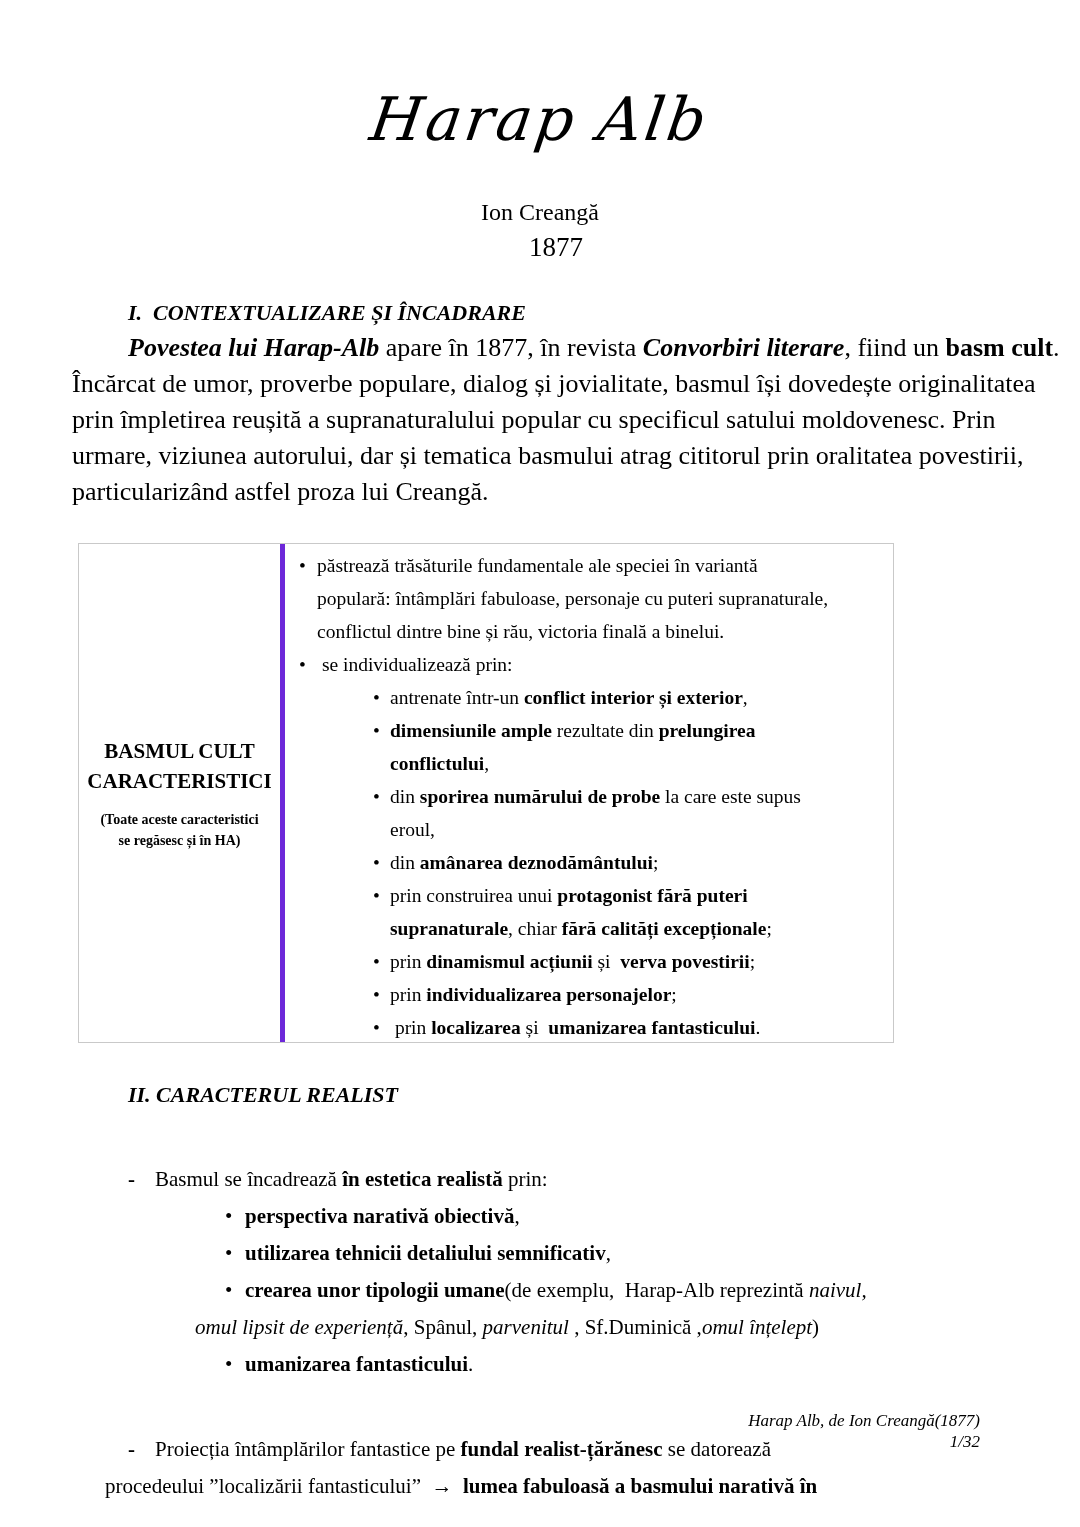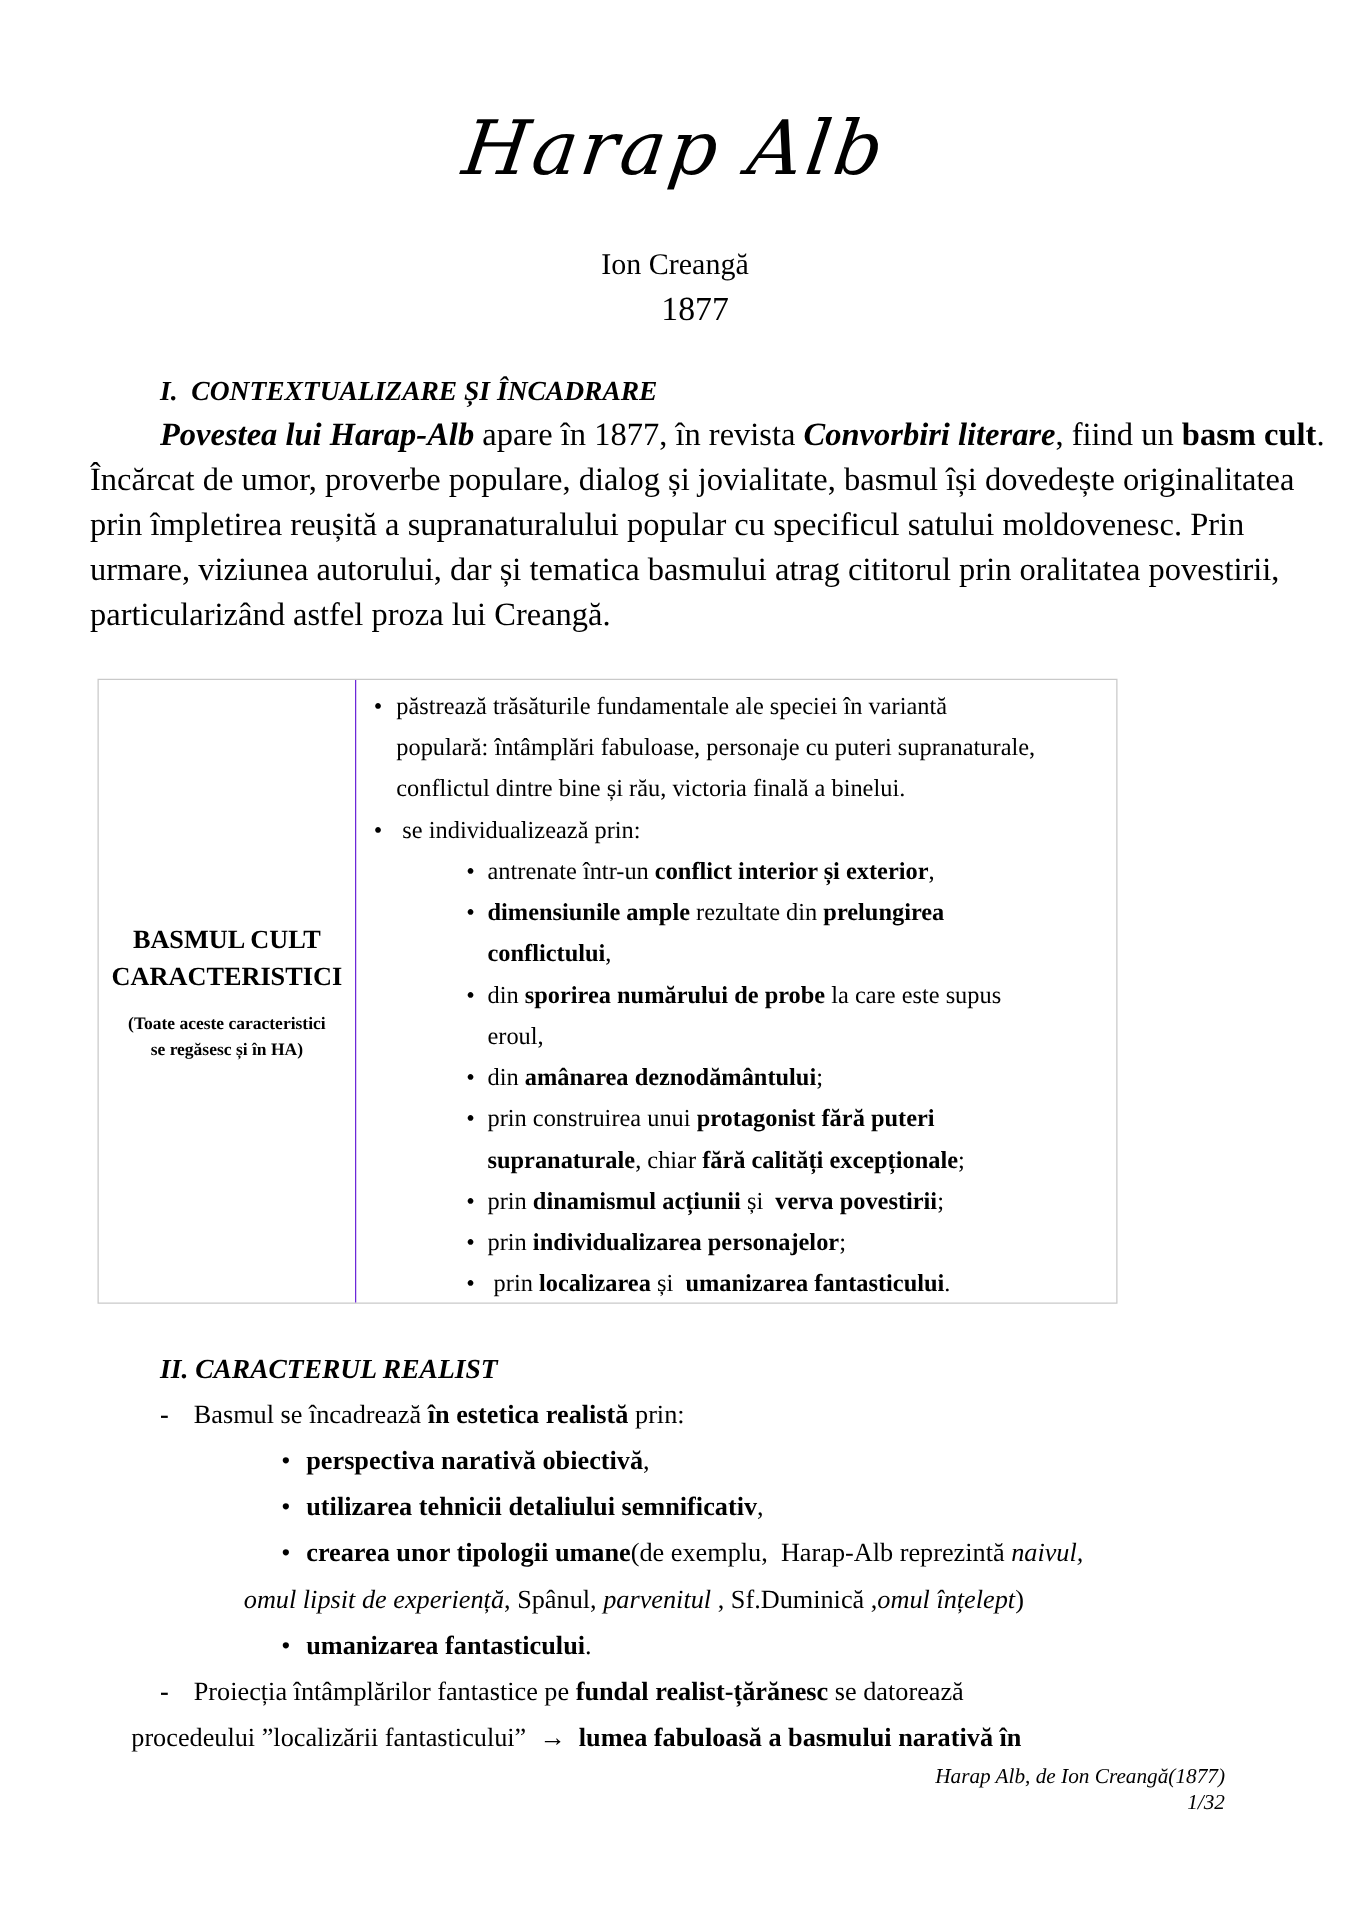--- a/index.html
+++ b/index.html
@@ -25,37 +25,37 @@
     position:absolute;top:330px;left:72px;width:990px;
     font-size:26px;line-height:36px;white-space:pre;text-indent:56px;
   }
 
   
   .doc-table{
     position:absolute;top:543px;left:78px;width:816px;height:500px;
     border:1px solid #c9c9c9;display:flex;box-sizing:border-box;
   }
   .cell-left{
-    width:206px;border-right:1px solid #6d28d9;box-sizing:border-box;
+    width:206px;border-right:5px solid #6d28d9;box-sizing:border-box;
     display:flex;flex-direction:column;justify-content:center;align-items:center;text-align:center;
   }
   .cell-left .t{font-size:21px;font-weight:bold;line-height:30px;white-space:pre-line;}
   .cell-left .n{font-size:14px;font-weight:bold;line-height:21px;white-space:pre-line;margin-top:13px;}
   .cell-right{flex:1;padding:5px 0 0 10px;font-size:19.5px;line-height:33px;}
   .cell-right ul{margin:0;padding:0;list-style:none;}
   .cell-right li{white-space:pre;position:relative;}
   .cell-right li.l1{padding-left:22px;}
   .cell-right li.l1 .blt{position:absolute;left:4px;top:0;}
   .cell-right li.l2{margin-left:78px;padding-left:17px;}
   .cell-right li.l2 .blt{position:absolute;left:0;top:0;}
 
   
   .sec2{position:absolute;top:1076px;left:0;width:1080px;font-size:21px;line-height:37px;}
   .h2{margin-left:128px;font-size:22px;font-weight:bold;font-style:italic;white-space:pre;}
-  .dash-item{margin-left:105px;text-indent:23px;white-space:pre;}
+  .dash-item{margin-left:105px;text-indent:23px;white-space:pre;margin-top:48px;}
   .dash-item .dmk{display:inline-block;width:27px;font-weight:bold;text-indent:0;}
   .bullet-item{margin-left:195px;text-indent:30px;white-space:pre;}
   .bullet-item .bmk{display:inline-block;width:20px;text-indent:0;}
 
   
   .footer{
     position:absolute;top:1410px;right:100px;text-align:right;
     font-style:italic;font-size:17px;line-height:21px;margin-left:12px;
   }
 </style>

